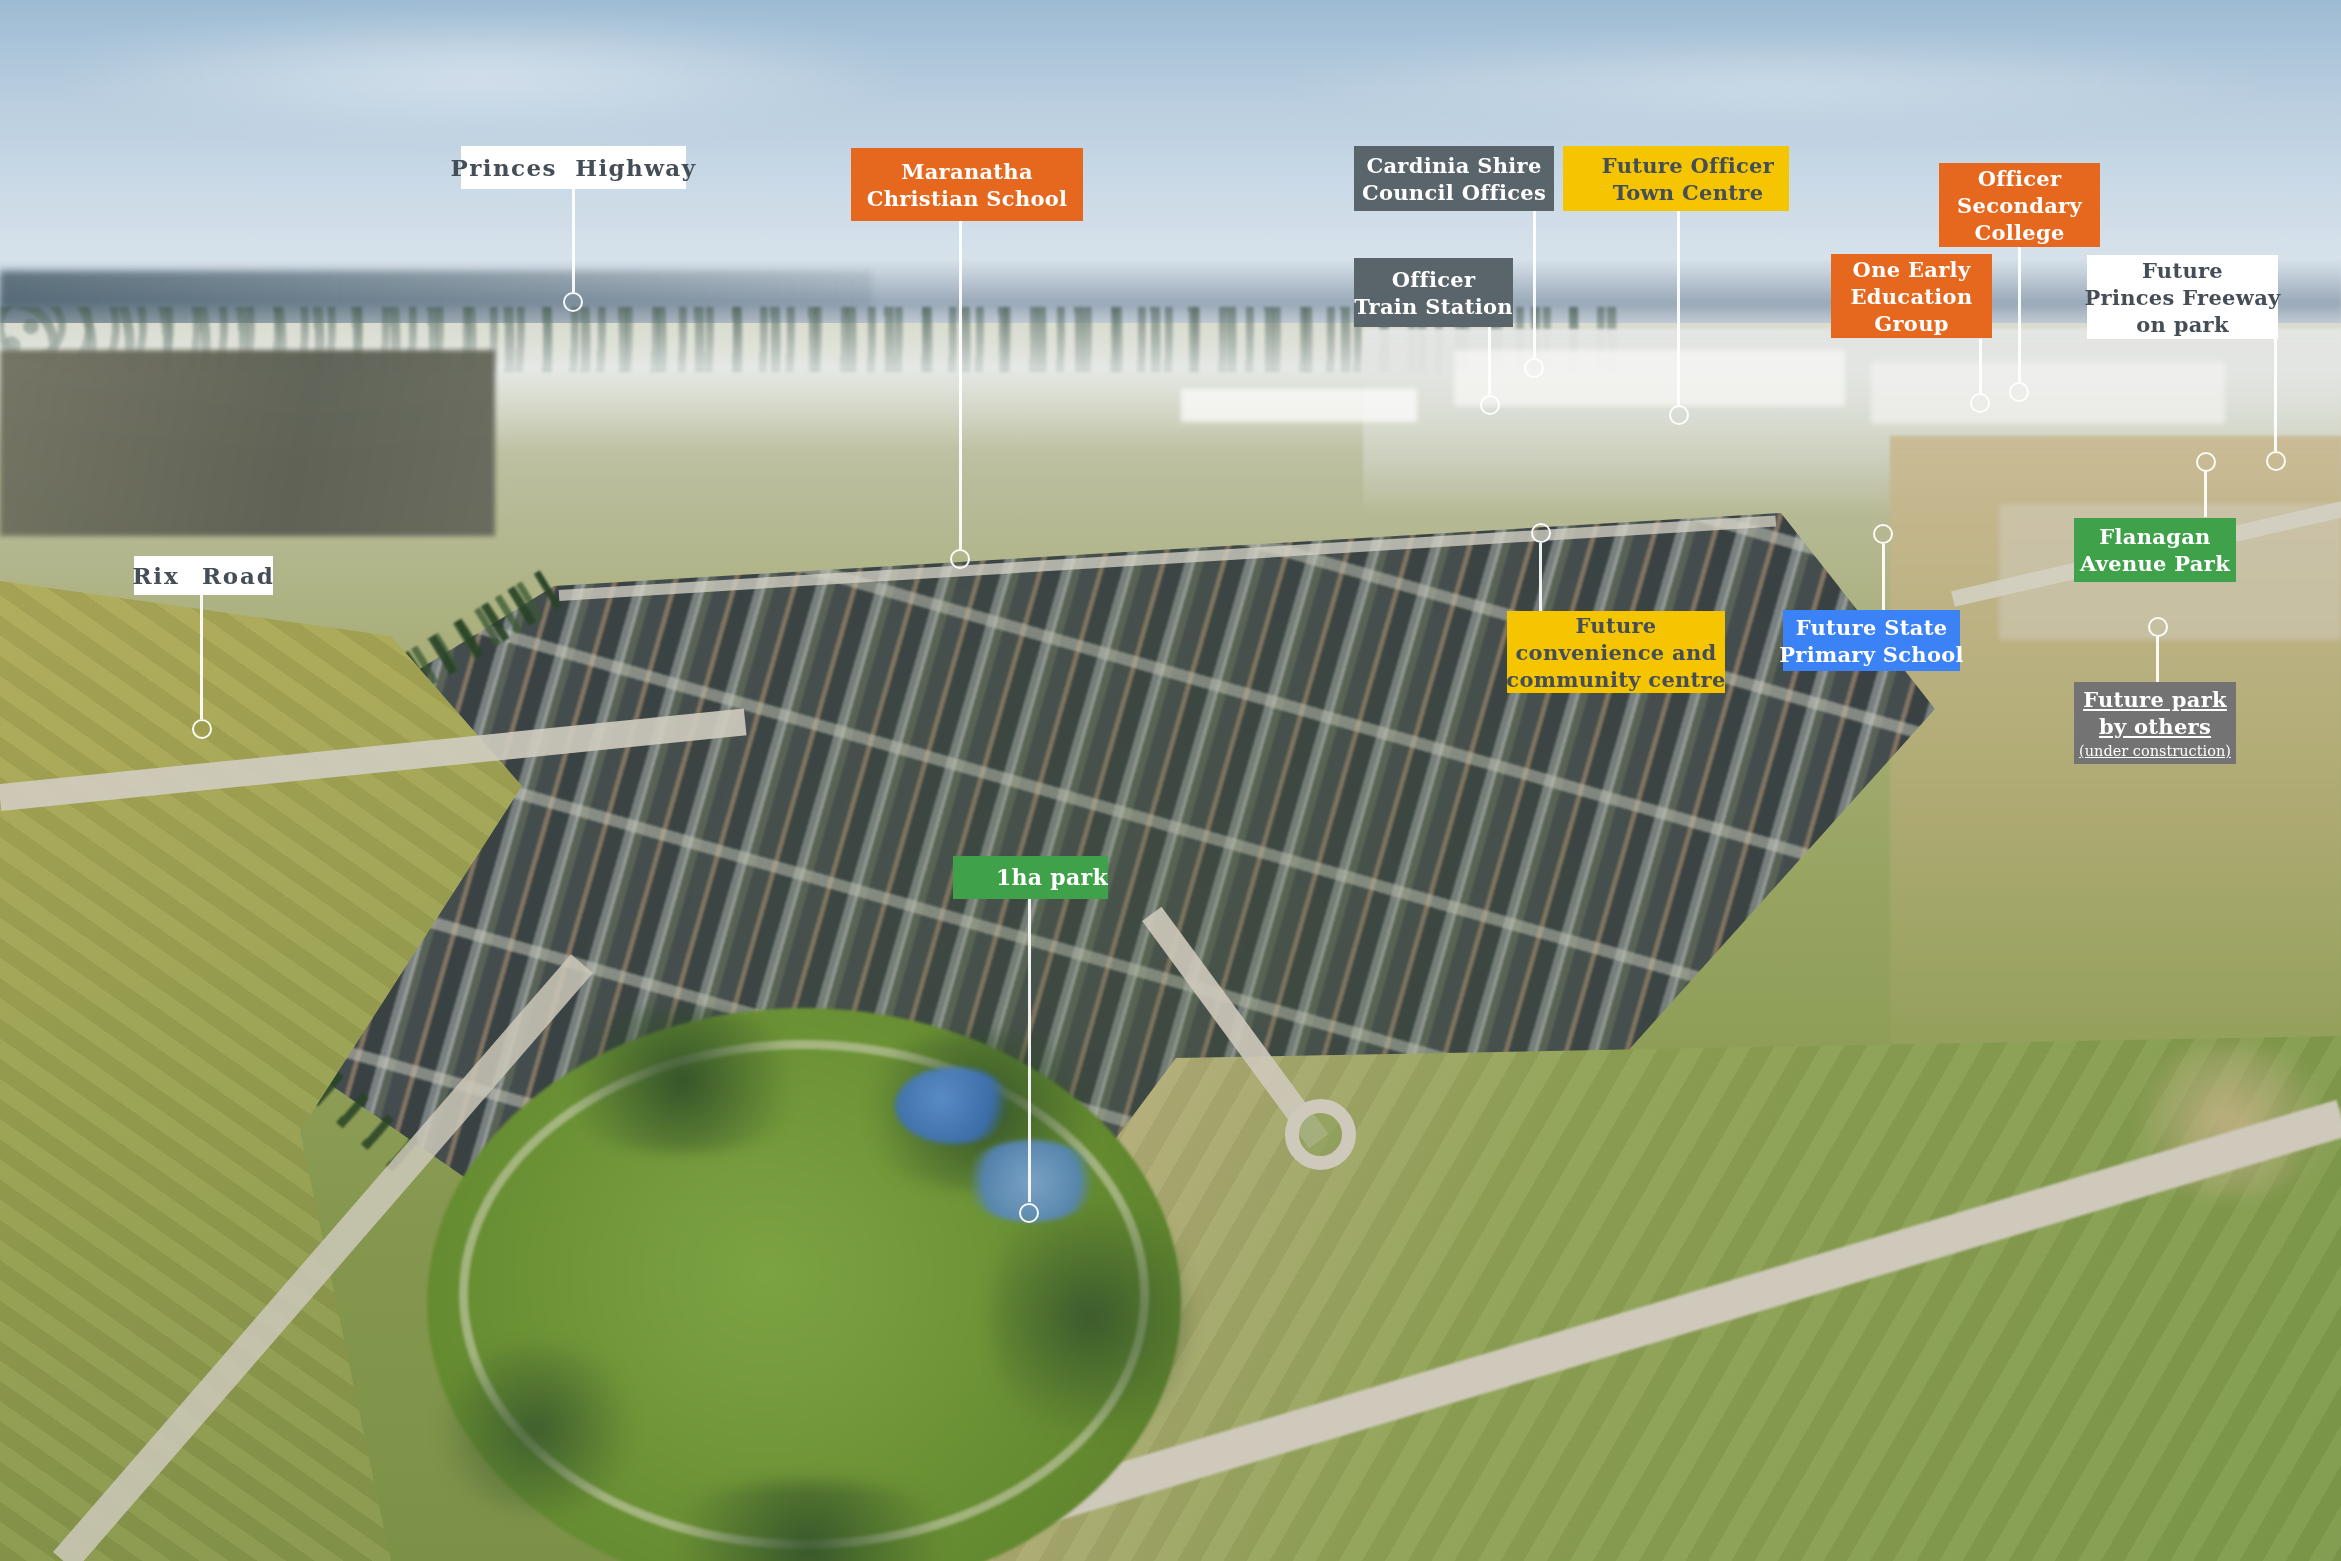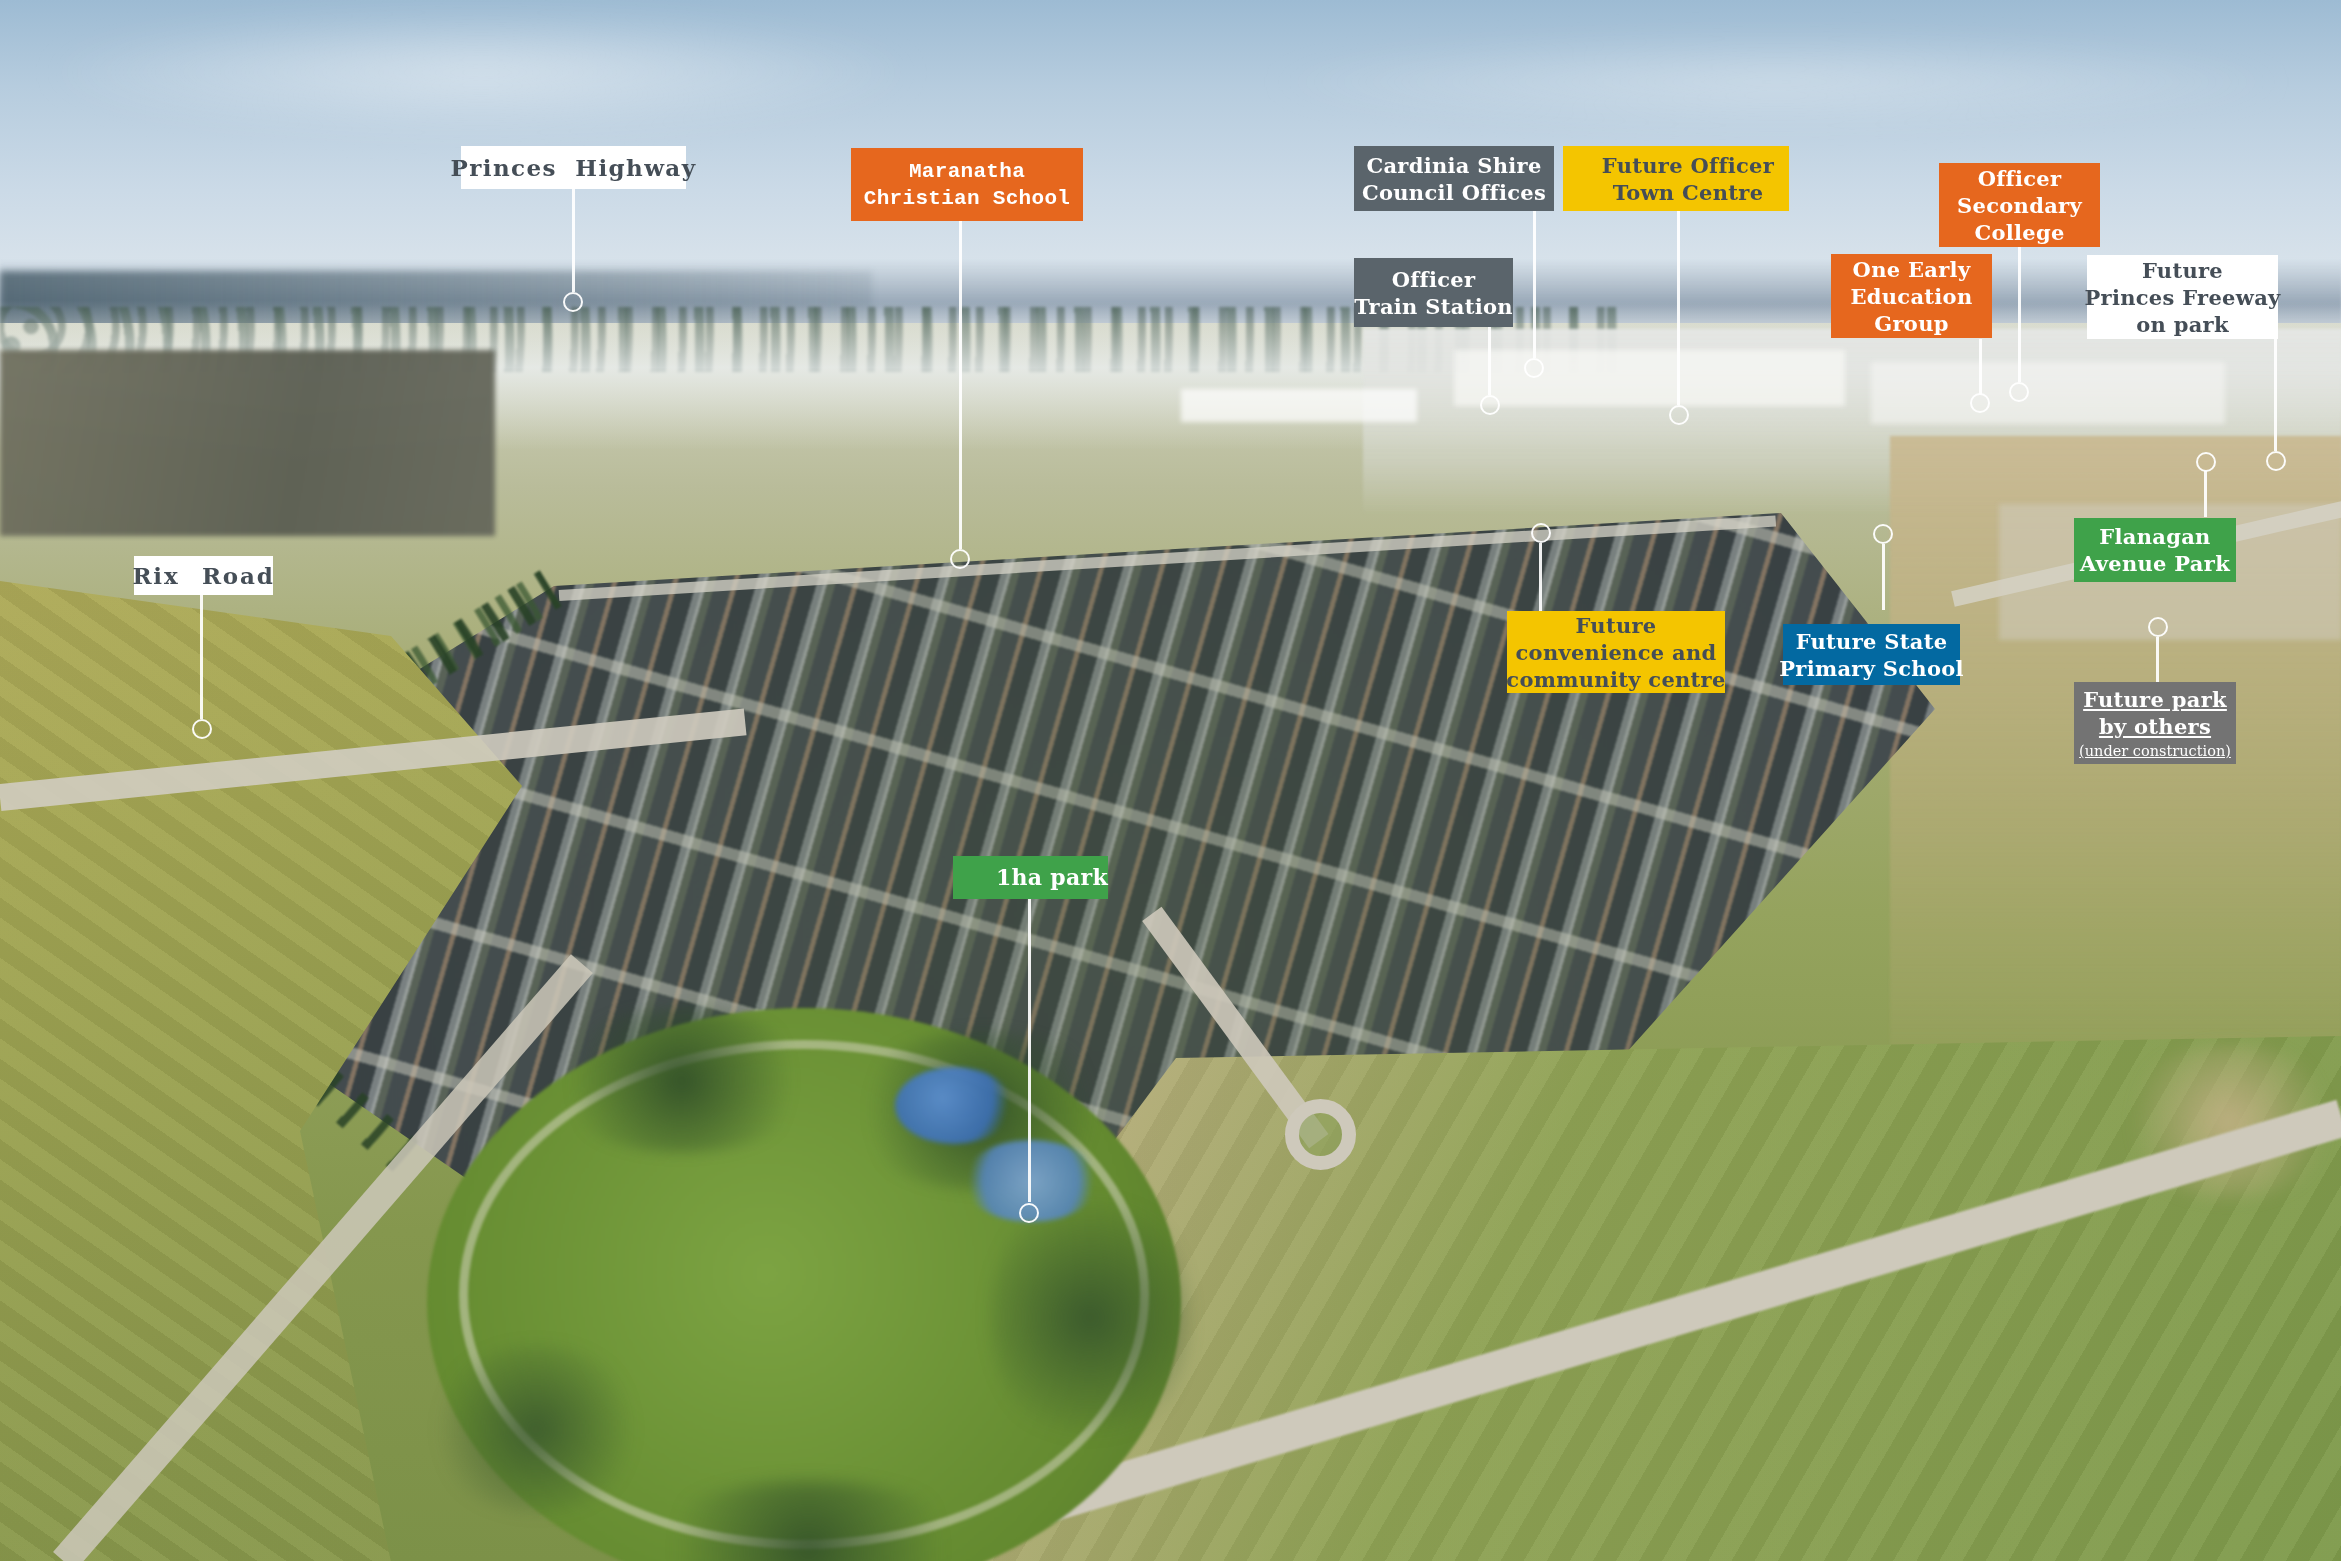--- a/index.html
+++ b/index.html
@@ -125,21 +125,21 @@
               background:radial-gradient(circle at 40% 40%,#5B8FD6,#3C6FB5 60%,rgba(60,111,181,0) 78%);"></div>
   <div class="blob" data-name="playground-secondary" style="left:963px;top:1140px;width:136px;height:82px;filter:blur(2.7px);opacity:.85;
               background:radial-gradient(circle at 50% 50%,#7FA7DD,#5585C2 60%,rgba(85,133,194,0) 78%);"></div>
 
   <div id="callouts" data-name="callout-layer">
       <div class="callout" data-name="label-princes-highway" style="left: 461px; top: 146px; width: 225px; height: 43px; background: rgb(255, 255, 255); color: rgb(69, 78, 87);">
         <div class="cl-line" data-name="label-text-line">Princes Highway</div>
       </div>
       <div class="leader" data-name="leader-line-princes-highway" style="left: 572px; top: 189px; height: 103px;"></div>
       <div class="leader-circle" data-name="leader-circle-princes-highway" style="left: 563px; top: 292px;"></div>
-      <div class="callout" data-name="label-maranatha-christian-school" style="left: 851px; top: 148px; width: 232px; height: 73px; background: rgb(230, 103, 30); color: rgb(255, 255, 255); font-family: Liberation Mono, monospace;">
+      <div class="callout" data-name="label-maranatha-christian-school" style="left: 851px; top: 148px; width: 232px; height: 73px; background: rgb(230, 103, 30); color: rgb(255, 255, 255);">
         <div class="cl-line" data-name="label-text-line">Maranatha</div>
         <div class="cl-line" data-name="label-text-line">Christian School</div>
       </div>
       <div class="leader" data-name="leader-line-maranatha-christian-school" style="left: 959px; top: 221px; height: 328px;"></div>
       <div class="leader-circle" data-name="leader-circle-maranatha-christian-school" style="left: 950px; top: 549px;"></div>
       <div class="callout" data-name="label-cardinia-shire-council-offices" style="left: 1354px; top: 146px; width: 200px; height: 65px; background: rgb(90, 100, 107); color: rgb(255, 255, 255);">
         <div class="cl-line" data-name="label-text-line">Cardinia Shire</div>
         <div class="cl-line" data-name="label-text-line">Council Offices</div>
       </div>
       <div class="leader" data-name="leader-line-cardinia-shire-council-offices" style="left: 1533px; top: 211px; height: 147px;"></div>
@@ -188,21 +188,21 @@
       </div>
       <div class="leader" data-name="leader-line-flanagan-avenue-park" style="left: 2204px; top: 471px; height: 46px;"></div>
       <div class="leader-circle" data-name="leader-circle-flanagan-avenue-park" style="left: 2196px; top: 452px;"></div>
       <div class="callout" data-name="label-future-convenience-and-community-centre" style="left: 1507px; top: 611px; width: 218px; height: 82px; background: rgb(244, 197, 0); color: rgb(69, 78, 87);">
         <div class="cl-line" data-name="label-text-line">Future</div>
         <div class="cl-line" data-name="label-text-line">convenience and</div>
         <div class="cl-line" data-name="label-text-line">community centre</div>
       </div>
       <div class="leader" data-name="leader-line-future-convenience-and-community-centre" style="left: 1539px; top: 543px; height: 68px;"></div>
       <div class="leader-circle" data-name="leader-circle-future-convenience-and-community-centre" style="left: 1531px; top: 523px;"></div>
-      <div class="callout" data-name="label-future-state-primary-school" style="left: 1783px; top: 610px; width: 177px; height: 61px; background: #0369a1; color: rgb(255, 255, 255); margin-top: 14px;">
+      <div class="callout" data-name="label-future-state-primary-school" style="left: 1783px; top: 610px; width: 177px; height: 61px; background: #3b82f6; color: rgb(255, 255, 255);">
         <div class="cl-line" data-name="label-text-line">Future State</div>
         <div class="cl-line" data-name="label-text-line">Primary School</div>
       </div>
       <div class="leader" data-name="leader-line-future-state-primary-school" style="left: 1882px; top: 544px; height: 66px;"></div>
       <div class="leader-circle" data-name="leader-circle-future-state-primary-school" style="left: 1873px; top: 524px;"></div>
       <div class="callout" data-name="label-future-park-by-others" style="left: 2074px; top: 682px; width: 162px; height: 82px; background: #737373; color: rgb(255, 255, 255); text-decoration: underline;">
         <div class="cl-line" data-name="label-text-line">Future park</div>
         <div class="cl-line" data-name="label-text-line">by others</div>
         <div class="cl-sub" data-name="label-subtext">(under construction)</div>
       </div>

